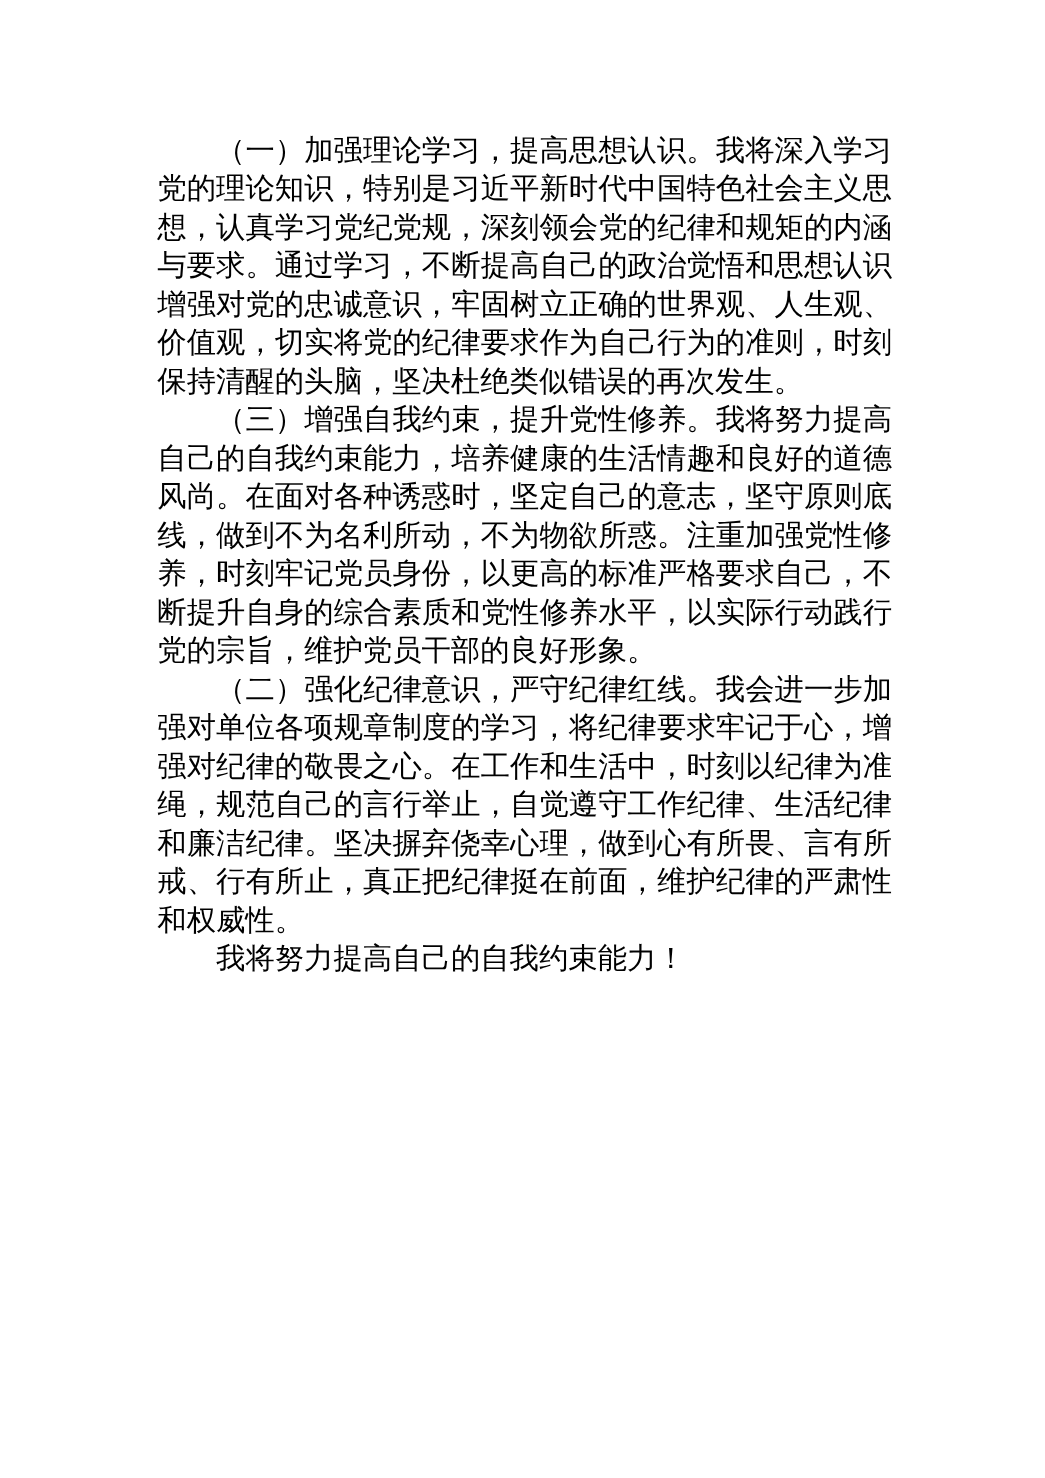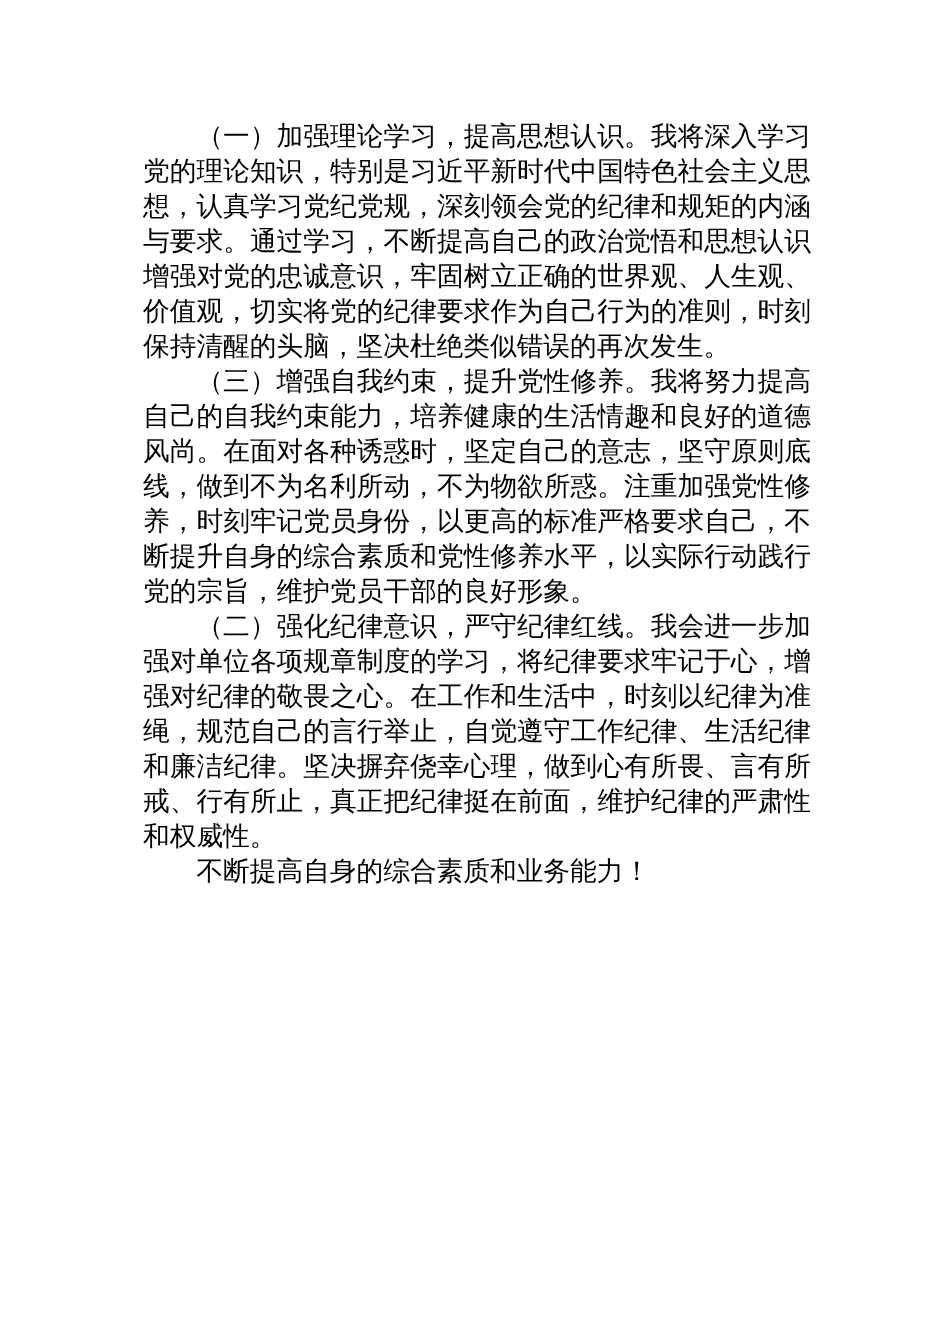--- a/index.html
+++ b/index.html
@@ -33,15 +33,15 @@
   }
 </style>
 </head>
 <body>
 
 <div class="page">
   <div class="doc-body">
     <p class="para">（一）加强理论学习，提高思想认识。我将深入学习党的理论知识，特别是习近平新时代中国特色社会主义思想，认真学习党纪党规，深刻领会党的纪律和规矩的内涵与要求。通过学习，不断提高自己的政治觉悟和思想认识增强对党的忠诚意识，牢固树立正确的世界观、人生观、价值观，切实将党的纪律要求作为自己行为的准则，时刻保持清醒的头脑，坚决杜绝类似错误的再次发生。</p>
     <p class="para">（三）增强自我约束，提升党性修养。我将努力提高自己的自我约束能力，培养健康的生活情趣和良好的道德风尚。在面对各种诱惑时，坚定自己的意志，坚守原则底线，做到不为名利所动，不为物欲所惑。注重加强党性修养，时刻牢记党员身份，以更高的标准严格要求自己，不断提升自身的综合素质和党性修养水平，以实际行动践行党的宗旨，维护党员干部的良好形象。</p>
     <p class="para">（二）强化纪律意识，严守纪律红线。我会进一步加强对单位各项规章制度的学习，将纪律要求牢记于心，增强对纪律的敬畏之心。在工作和生活中，时刻以纪律为准绳，规范自己的言行举止，自觉遵守工作纪律、生活纪律和廉洁纪律。坚决摒弃侥幸心理，做到心有所畏、言有所戒、行有所止，真正把纪律挺在前面，维护纪律的严肃性和权威性。</p>
-    <p class="para">不断提高自身的综合素质和业务能力！</p>
+    <p class="para">我将努力提高自己的自我约束能力！</p>
   </div>
 </div>
 
 </body></html>

